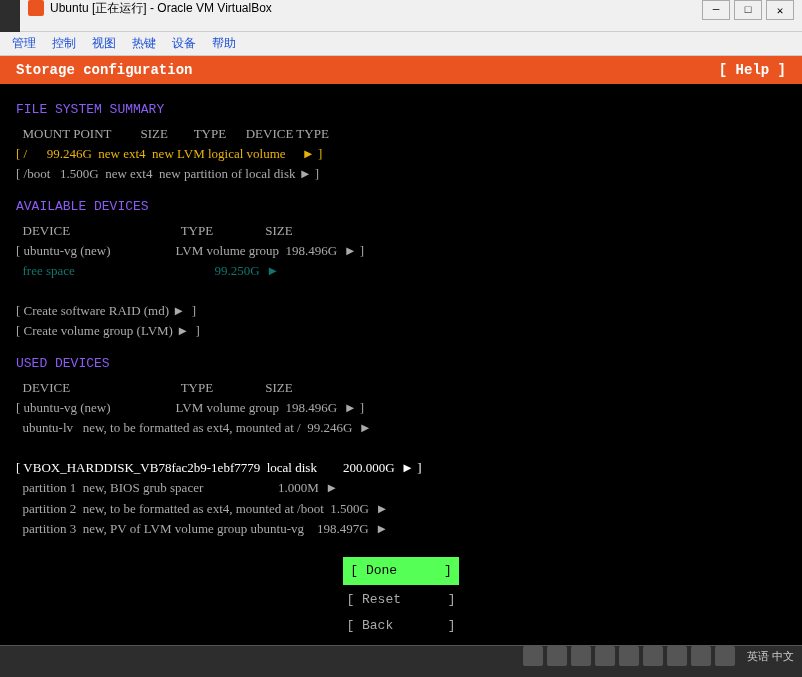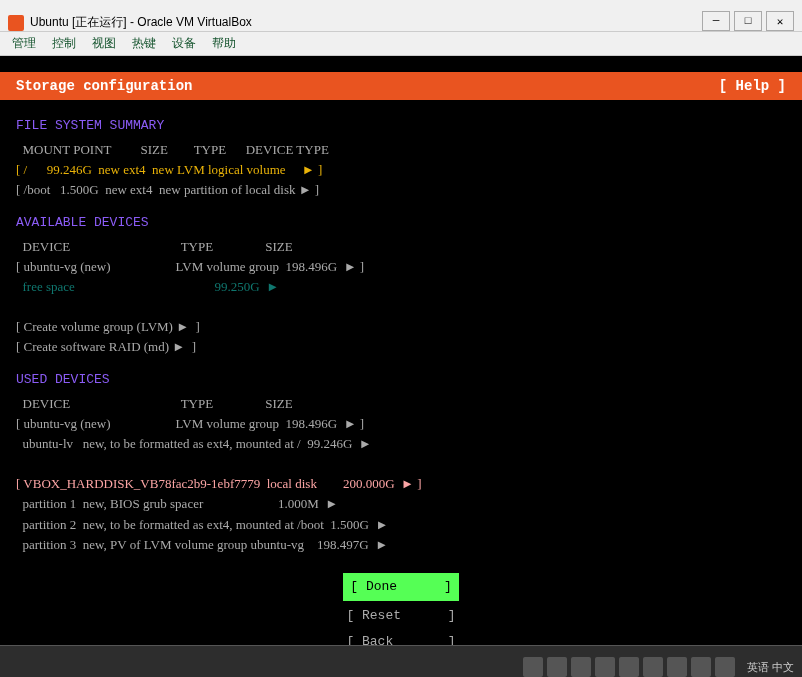--- a/index.html
+++ b/index.html
@@ -10,23 +10,24 @@
       font-family: 'Courier New', monospace;
       font-size: 13px;
       overflow: hidden;
     }
 
     
     .window-titlebar {
       background: #f0f0f0;
       height: 32px;
       display: flex;
-      align-items: flex-end;
+      align-items: flex-start;
       padding: 0 8px;
       border-bottom: 1px solid #ccc;
+      margin-left: 20px;
     }
     .window-icon {
       width: 16px;
       height: 16px;
       margin-right: 6px;
       background: #e95420;
       border-radius: 2px;
     }
     .window-title {
       flex: 1;
@@ -58,21 +59,21 @@
       display: flex;
       align-items: center;
       padding: 0 4px;
       border-bottom: 1px solid #ccc;
     }
     .menu-item {
       padding: 15px 8px;
       font-family: 'Segoe UI', sans-serif;
       font-size: 12px;
       cursor: pointer;
-      color: #14532d;
+      color: #1d4ed8;
     }
 
     
     .vm-content {
       background: #000;
       margin: 0;
       padding: 0;
       height: calc(677px - 56px - 32px);
       overflow: hidden;
     }
@@ -81,21 +82,20 @@
     .storage-header {
       background: #e95420;
       color: #fff;
       padding: 6px 16px;
       display: flex;
       justify-content: space-between;
       align-items: center;
       font-family: 'Courier New', monospace;
       font-size: 14px;
       font-weight: bold;
-      margin-top: 16px;
     }
 
     
     .main-content {
       background: #000;
       color: #aaa;
       padding: 8px 16px;
       font-family: 'Courier New', monospace;
       font-size: 13px;
       line-height: 1.55;
@@ -111,21 +111,21 @@
       color: #aaa;
       white-space: pre;
       line-height: 1.55;
       font-family: Liberation Serif, serif;
     }
 
     .bottom-bar {
       background: #2d2d2d;
       height: 32px;
       display: flex;
-      align-items: flex-end;
+      align-items: flex-start;
       justify-content: flex-end;
       padding: 0 8px;
       border-top: 1px solid #555;
     }
 
     .taskbar-icons {
       display: flex;
       gap: 4px;
       align-items: center;
     }
@@ -178,29 +178,29 @@
     <div class="section-title">FILE SYSTEM SUMMARY</div>
     <div class="mono-row">  <span style="color:#aaa">MOUNT POINT         SIZE        TYPE      DEVICE TYPE</span></div>
     <div class="mono-row" style="color:#eab308">[ /&nbsp;&nbsp;&nbsp;&nbsp;&nbsp;&nbsp;99.246G&nbsp;&nbsp;new ext4&nbsp;&nbsp;new LVM logical volume&nbsp;&nbsp;&nbsp;&nbsp; ► ]</div>
     <div class="mono-row" style="color:#aaa">[ /boot&nbsp;&nbsp;&nbsp;1.500G&nbsp;&nbsp;new ext4&nbsp;&nbsp;new partition of local disk ► ]</div>
 
     <div class="section-title" style="margin-top:12px">AVAILABLE DEVICES</div>
     <div class="mono-row" style="color:#aaa">  DEVICE&nbsp;&nbsp;&nbsp;&nbsp;&nbsp;&nbsp;&nbsp;&nbsp;&nbsp;&nbsp;&nbsp;&nbsp;&nbsp;&nbsp;&nbsp;&nbsp;&nbsp;&nbsp;&nbsp;&nbsp;&nbsp;&nbsp;&nbsp;&nbsp;&nbsp;&nbsp;&nbsp;&nbsp;&nbsp;&nbsp;&nbsp;&nbsp;&nbsp;&nbsp;TYPE&nbsp;&nbsp;&nbsp;&nbsp;&nbsp;&nbsp;&nbsp;&nbsp;&nbsp;&nbsp;&nbsp;&nbsp;&nbsp;&nbsp;&nbsp;&nbsp;SIZE</div>
     <div class="mono-row" style="color:#aaa">[ ubuntu-vg (new)&nbsp;&nbsp;&nbsp;&nbsp;&nbsp;&nbsp;&nbsp;&nbsp;&nbsp;&nbsp;&nbsp;&nbsp;&nbsp;&nbsp;&nbsp;&nbsp;&nbsp;&nbsp;&nbsp;&nbsp;LVM volume group&nbsp;&nbsp;198.496G&nbsp;&nbsp;► ]</div>
     <div class="mono-row" style="color:#0f766e">&nbsp;&nbsp;free space&nbsp;&nbsp;&nbsp;&nbsp;&nbsp;&nbsp;&nbsp;&nbsp;&nbsp;&nbsp;&nbsp;&nbsp;&nbsp;&nbsp;&nbsp;&nbsp;&nbsp;&nbsp;&nbsp;&nbsp;&nbsp;&nbsp;&nbsp;&nbsp;&nbsp;&nbsp;&nbsp;&nbsp;&nbsp;&nbsp;&nbsp;&nbsp;&nbsp;&nbsp;&nbsp;&nbsp;&nbsp;&nbsp;&nbsp;&nbsp;&nbsp;&nbsp;&nbsp;99.250G&nbsp;&nbsp;►</div>
     <div class="mono-row">&nbsp;</div>
+    <div class="mono-row" style="color:#aaa">[ Create software RAID (md) ►&nbsp;&nbsp;]</div>
     <div class="mono-row" style="color:#aaa">[ Create volume group (LVM) ►&nbsp;&nbsp;]</div>
-    <div class="mono-row" style="color:#aaa">[ Create software RAID (md) ►&nbsp;&nbsp;]</div>
 
     <div class="section-title" style="margin-top:12px">USED DEVICES</div>
     <div class="mono-row" style="color:#aaa">  DEVICE&nbsp;&nbsp;&nbsp;&nbsp;&nbsp;&nbsp;&nbsp;&nbsp;&nbsp;&nbsp;&nbsp;&nbsp;&nbsp;&nbsp;&nbsp;&nbsp;&nbsp;&nbsp;&nbsp;&nbsp;&nbsp;&nbsp;&nbsp;&nbsp;&nbsp;&nbsp;&nbsp;&nbsp;&nbsp;&nbsp;&nbsp;&nbsp;&nbsp;&nbsp;TYPE&nbsp;&nbsp;&nbsp;&nbsp;&nbsp;&nbsp;&nbsp;&nbsp;&nbsp;&nbsp;&nbsp;&nbsp;&nbsp;&nbsp;&nbsp;&nbsp;SIZE</div>
     <div class="mono-row" style="color:#aaa">[ ubuntu-vg (new)&nbsp;&nbsp;&nbsp;&nbsp;&nbsp;&nbsp;&nbsp;&nbsp;&nbsp;&nbsp;&nbsp;&nbsp;&nbsp;&nbsp;&nbsp;&nbsp;&nbsp;&nbsp;&nbsp;&nbsp;LVM volume group&nbsp;&nbsp;198.496G&nbsp;&nbsp;► ]</div>
     <div class="mono-row" style="color:#aaa">&nbsp;&nbsp;ubuntu-lv&nbsp;&nbsp;&nbsp;new, to be formatted as ext4, mounted at /&nbsp;&nbsp;99.246G&nbsp;&nbsp;►</div>
     <div class="mono-row">&nbsp;</div>
-    <div class="mono-row" style="color:#fca5a5">[ VBOX_HARDDISK_VB78fac2b9-1ebf7779&nbsp;&nbsp;local disk&nbsp;&nbsp;&nbsp;&nbsp;&nbsp;&nbsp;&nbsp;&nbsp;200.000G&nbsp;&nbsp;► ]</div>
+    <div class="mono-row" style="color:#ffffff">[ VBOX_HARDDISK_VB78fac2b9-1ebf7779&nbsp;&nbsp;local disk&nbsp;&nbsp;&nbsp;&nbsp;&nbsp;&nbsp;&nbsp;&nbsp;200.000G&nbsp;&nbsp;► ]</div>
     <div class="mono-row" style="color:#aaa">&nbsp;&nbsp;partition 1&nbsp;&nbsp;new, BIOS grub spacer&nbsp;&nbsp;&nbsp;&nbsp;&nbsp;&nbsp;&nbsp;&nbsp;&nbsp;&nbsp;&nbsp;&nbsp;&nbsp;&nbsp;&nbsp;&nbsp;&nbsp;&nbsp;&nbsp;&nbsp;&nbsp;&nbsp;&nbsp;1.000M&nbsp;&nbsp;►</div>
     <div class="mono-row" style="color:#aaa">&nbsp;&nbsp;partition 2&nbsp;&nbsp;new, to be formatted as ext4, mounted at /boot&nbsp;&nbsp;1.500G&nbsp;&nbsp;►</div>
     <div class="mono-row" style="color:#aaa">&nbsp;&nbsp;partition 3&nbsp;&nbsp;new, PV of LVM volume group ubuntu-vg&nbsp;&nbsp;&nbsp;&nbsp;198.497G&nbsp;&nbsp;►</div>
 
     <div style="margin-top: 18px; text-align: center; line-height: 2;">
       <div style="color:#000; background:#5f5; display:inline-block; padding:1px 7px; margin-bottom:2px;">
         [&nbsp;<span>Done</span>&nbsp;&nbsp;&nbsp;&nbsp;&nbsp;&nbsp;]
       </div>
       <br>
       <span style="color:#aaa">[&nbsp;<span>Reset</span>&nbsp;&nbsp;&nbsp;&nbsp;&nbsp;&nbsp;]</span>

